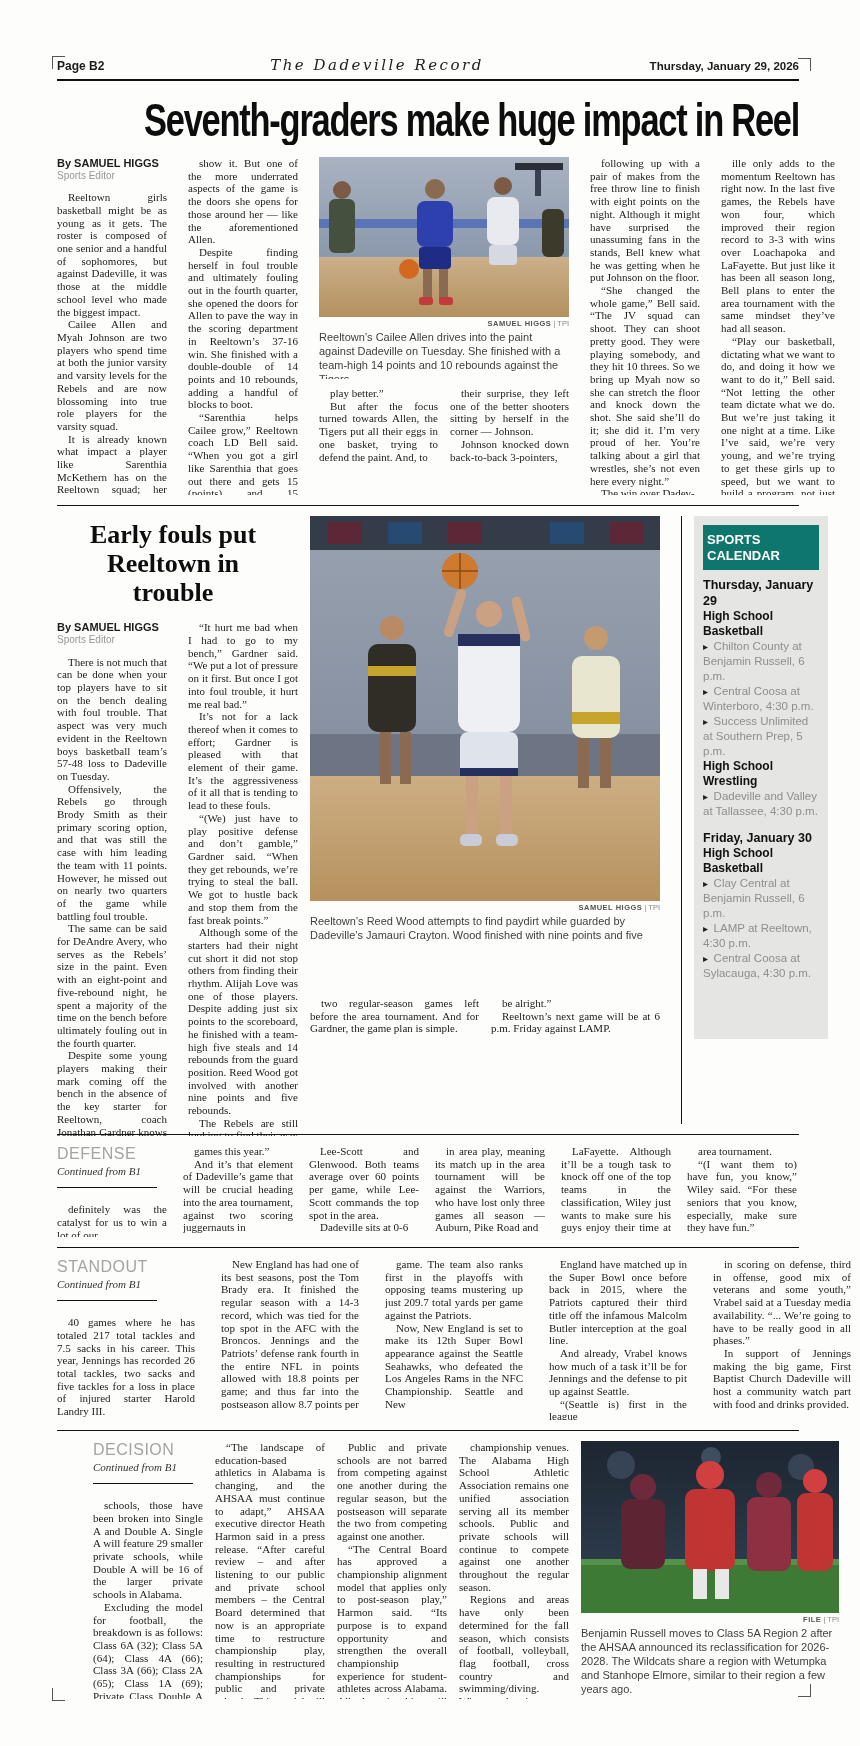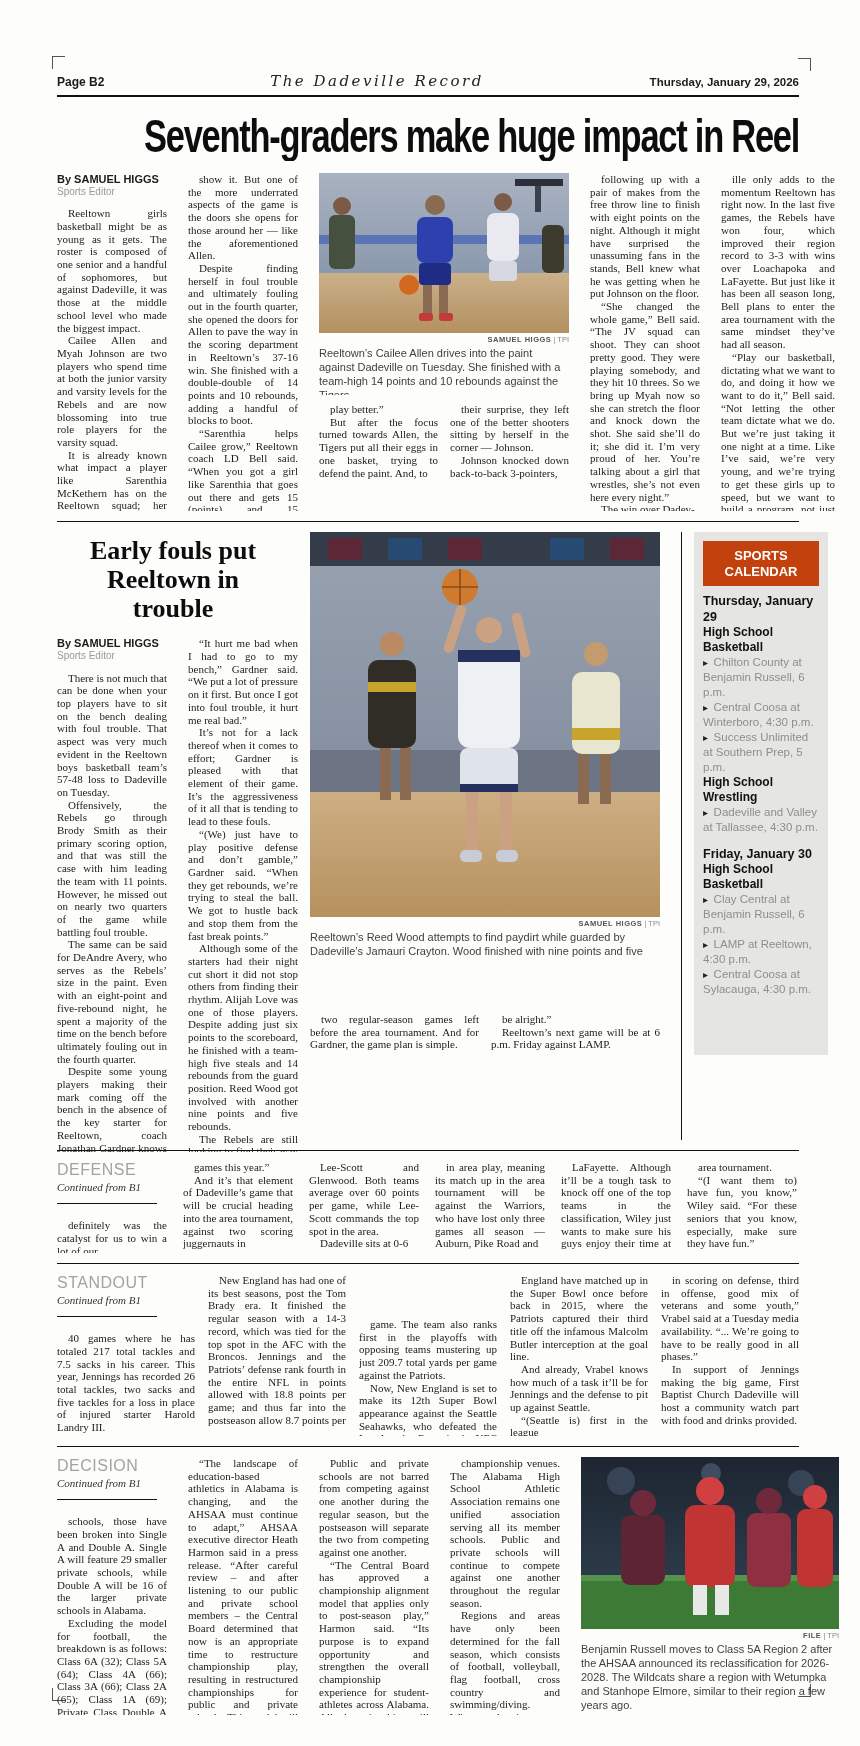--- a/index.html
+++ b/index.html
@@ -1,17 +1,17 @@
 <!DOCTYPE html>
 <html><head>
 <meta charset="utf-8">
 <style>
   html,body{margin:0;padding:0;}
   body{width:860px;height:1746px;position:relative;background:#fdfdfb;font-family:"Liberation Serif",serif;color:#1c1c1c;}
-  .sheet{position:absolute;left:57px;top:72px;width:742px;}
+  .sheet{position:absolute;left:57px;top:56px;width:742px;}
   
   .crop{position:absolute;width:12px;height:12px;}
   .crop.tl{left:52px;top:56px;border-left:1px solid #555;border-top:1px solid #555;}
   .crop.tr{left:798px;top:58px;border-right:1px solid #555;border-top:1px solid #555;}
   .crop.bl{left:52px;top:1688px;border-left:1px solid #555;border-bottom:1px solid #555;}
   .crop.br{left:798px;top:1684px;border-right:1px solid #555;border-bottom:1px solid #555;}
   
   .pagehead{display:flex;align-items:baseline;justify-content:space-between;}
   .pagehead .pg{font-family:"Liberation Sans",sans-serif;font-weight:bold;font-size:12px;}
   .pagehead .mast{font-family:"DejaVu Serif",serif;font-style:italic;font-size:15px;letter-spacing:2.5px;color:#222;}
@@ -36,21 +36,21 @@
   .caption{font-family:"Liberation Sans",sans-serif;font-size:11px;line-height:1.27;color:#3f3f3f;}
   
   .hr{border-top:1.5px solid #111;margin:10px 0;}
   
   .slug{font-family:"Liberation Sans",sans-serif;font-size:16px;letter-spacing:0.5px;color:#a3a3a3;}
   .cont{font-family:Liberation Serif, serif;font-style:italic;font-size:11px;color:#333;margin-top:2px;}
   .slugrule{border-top:1.5px solid #111;width:100px;margin:9px 0 15px;}
   
   .calwrap{flex:none;width:134px;border-left:1.5px solid #111;padding-left:12px;}
   .calpanel{background:#e5e5e3;padding:9px 9px 14px;min-height:500px;}
-  .calhead{background:#c2410c;color:#fff;font-family:"Liberation Sans",sans-serif;font-weight:bold;font-size:13px;line-height:1.2;text-align:center;padding:7px 4px;margin-bottom:8px;}
+  .calhead{background:#0f766e;color:#fff;font-family:"Liberation Sans",sans-serif;font-weight:bold;font-size:13px;line-height:1.2;padding:7px 4px;margin-bottom:8px;}
   .cal-day{font-family:"Liberation Sans",sans-serif;font-weight:bold;font-size:12.5px;line-height:1.25;color:#111;margin-top:12px;}
   .cal-day:first-of-type{margin-top:0;}
   .cal-group{font-family:"Liberation Sans",sans-serif;font-weight:bold;font-size:12px;line-height:1.25;color:#111;}
   .cal-item{font-family:"Liberation Sans",sans-serif;font-size:11.5px;line-height:1.3;color:#8e8e8e;}
   .cal-item::before{content:"\25B8\00A0\00A0";color:#222;font-size:10px;}
   .mid{flex:none;}
   .subrow{display:flex;gap:12px;}
   .subcol{flex:1;overflow:hidden;}
 </style>
 </head>
@@ -276,50 +276,50 @@
         <p>LaFayette. Although it’ll be a tough task to knock off one of the top teams in the classification, Wiley just wants to make sure his guys enjoy their time at the</p>
       </div>
     <div class="col bodytext">
         <p>area tournament.</p>
         <p>“(I want them to) have fun, you know,” Wiley said. “For these seniors that you know, especially, make sure they have fun.”</p>
       </div>
   </div>
 
   <div class="hr"></div>
 
-  <div class="row" style="height:162px;gap:13px;">
+  <div class="row" style="height:162px;gap:26px;">
     <div class="col bodytext" style="width:138px;">
       <div class="slug">STANDOUT</div>
       <div class="cont">Continued from B1</div>
       <div class="slugrule"></div>
       <div>
           <p>40 games where he has totaled 217 total tackles and 7.5 sacks in his career. This year, Jennings has recorded 26 total tackles, two sacks and five tackles for a loss in place of injured starter Harold Landry III.</p>
         </div>
     </div>
     <div class="col bodytext" style="width:138px;">
         <p>New England has had one of its best seasons, post the Tom Brady era. It finished the regular season with a 14-3 record, which was tied for the top spot in the AFC with the Broncos. Jennings and the Patriots’ defense rank fourth in the entire NFL in points allowed with 18.8 points per game; and thus far into the postseason allow 8.7 points per</p>
       </div>
-    <div class="col bodytext" style="width:138px;margin-top:44px;">
+    <div class="col bodytext" style="width:138px;">
         <p>game. The team also ranks first in the playoffs with opposing teams mustering up just 209.7 total yards per game against the Patriots.</p>
         <p>Now, New England is set to make its 12th Super Bowl appearance against the Seattle Seahawks, who defeated the Los Angeles Rams in the NFC Championship. Seattle and New</p>
       </div>
     <div class="col bodytext" style="width:138px;">
         <p>England have matched up in the Super Bowl once before back in 2015, where the Patriots captured their third title off the infamous Malcolm Butler interception at the goal line.</p>
         <p>And already, Vrabel knows how much of a task it’ll be for Jennings and the defense to pit up against Seattle.</p>
         <p>“(Seattle is) first in the league</p>
       </div>
     <div class="col bodytext" style="width:138px;">
         <p>in scoring on defense, third in offense, good mix of veterans and some youth,” Vrabel said at a Tuesday media availability. “... We’re going to have to be really good in all phases.”</p>
         <p>In support of Jennings making the big game, First Baptist Church Dadeville will host a community watch part with food and drinks provided.</p>
       </div>
   </div>
 
   <div class="hr"></div>
 
-  <div class="row" style="height:258px;gap:21px;">
+  <div class="row" style="height:258px;gap:12px;margin-left:36px;">
     <div class="col bodytext">
       <div class="slug">DECISION</div>
       <div class="cont">Continued from B1</div>
       <div class="slugrule"></div>
       <div>
           <p>schools, those have been broken into Single A and Double A. Single A will feature 29 smaller private schools, while Double A will be 16 of the larger private schools in Alabama.</p>
           <p>Excluding the model for football, the breakdown is as follows: Class 6A (32); Class 5A (64); Class 4A (66); Class 3A (66); Class 2A (65); Class 1A (69); Private Class Double A (17); and Private Class Single A (43).</p>
         </div>
     </div>
     <div class="col bodytext">

